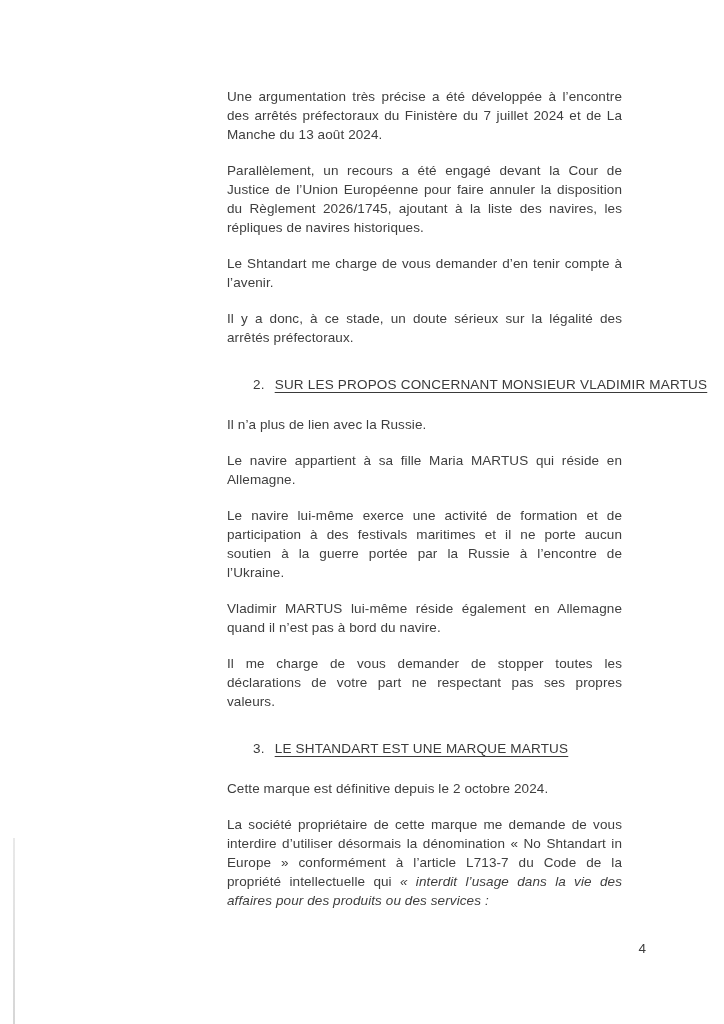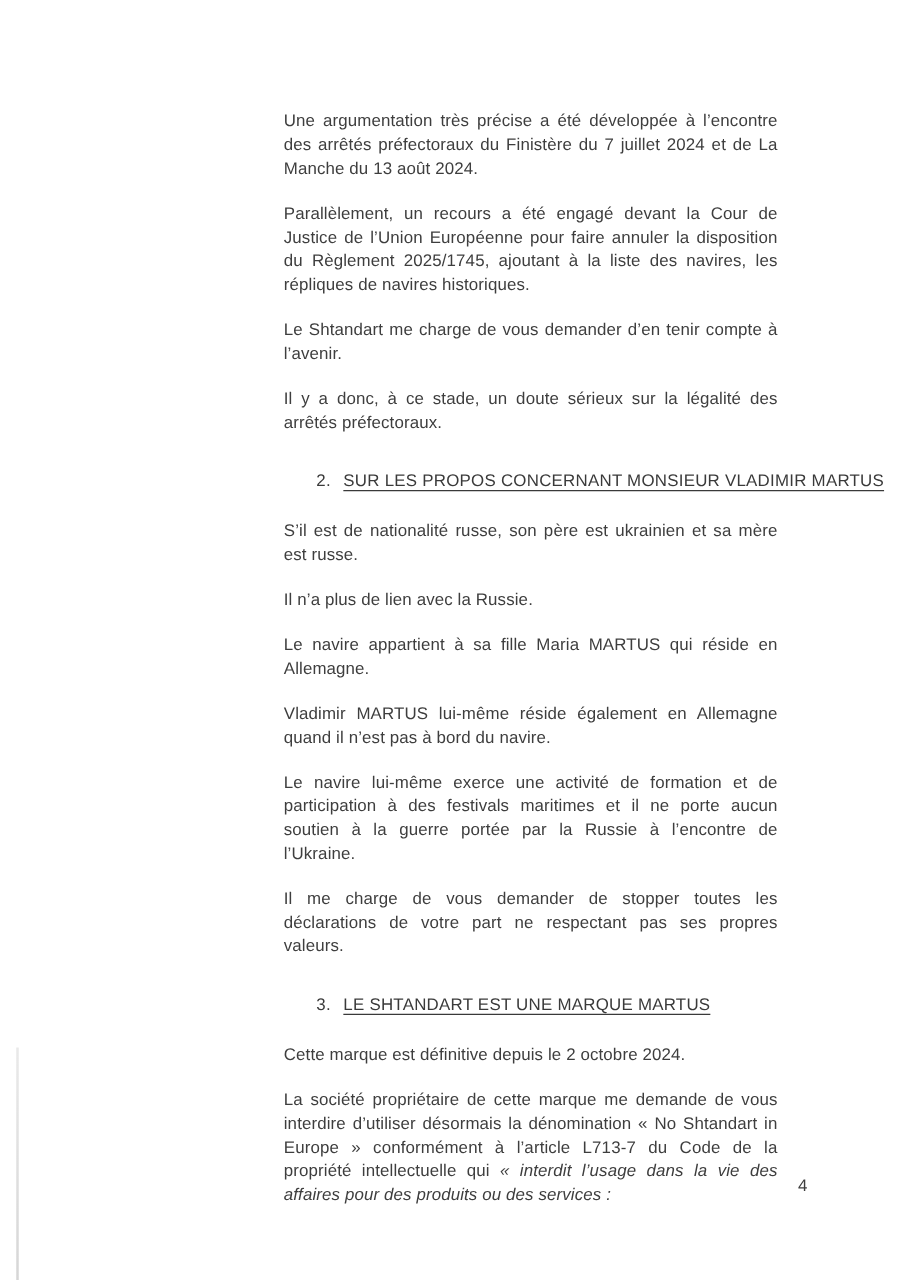--- a/index.html
+++ b/index.html
@@ -68,34 +68,33 @@
 </head>
 <body>
 
 <div class="page">
 
   <div class="scan-line"></div>
 
   <div class="content">
 
     <p>Une argumentation très précise a été développée à l’encontre des arrêtés préfectoraux du Finistère du 7 juillet 2024 et de La Manche du 13 août 2024.</p>
-    <p>Parallèlement, un recours a été engagé devant la Cour de Justice de l’Union Européenne pour faire annuler la disposition du Règlement 2025/1745, ajoutant à la liste des navires, les répliques de navires historiques.</p>
+    <p>Parallèlement, un recours a été engagé devant la Cour de Justice de l’Union Européenne pour faire annuler la disposition du Règlement 2026/1745, ajoutant à la liste des navires, les répliques de navires historiques.</p>
     <p>Le Shtandart me charge de vous demander d’en tenir compte à l’avenir.</p>
     <p>Il y a donc, à ce stade, un doute sérieux sur la légalité des arrêtés préfectoraux.</p>
 
     <div class="section-heading">
       <span class="h-num">2.</span>
       <span class="h-title">SUR LES PROPOS CONCERNANT MONSIEUR VLADIMIR MARTUS</span>
     </div>
 
-    <p>S’il est de nationalité russe, son père est ukrainien et sa mère est russe.</p>
     <p>Il n’a plus de lien avec la Russie.</p>
     <p>Le navire appartient à sa fille Maria MARTUS qui réside en Allemagne.</p>
+    <p>Le navire lui-même exerce une activité de formation et de participation à des festivals maritimes et il ne porte aucun soutien à la guerre portée par la Russie à l’encontre de l’Ukraine.</p>
     <p>Vladimir MARTUS lui-même réside également en Allemagne quand il n’est pas à bord du navire.</p>
-    <p>Le navire lui-même exerce une activité de formation et de participation à des festivals maritimes et il ne porte aucun soutien à la guerre portée par la Russie à l’encontre de l’Ukraine.</p>
     <p>Il me charge de vous demander de stopper toutes les déclarations de votre part ne respectant pas ses propres valeurs.</p>
 
     <div class="section-heading">
       <span class="h-num">3.</span>
       <span class="h-title">LE SHTANDART EST UNE MARQUE MARTUS</span>
     </div>
 
     <p>Cette marque est définitive depuis le 2 octobre 2024.</p>
 
     <p class="closing"><span>La société propriétaire de cette marque me demande de vous interdire d’utiliser désormais la dénomination « No Shtandart in Europe » conformément à l’article L713-7 du Code de la propriété intellectuelle qui </span><span class="italic-quote">« interdit l’usage dans la vie des affaires pour des produits ou des services :</span></p>

